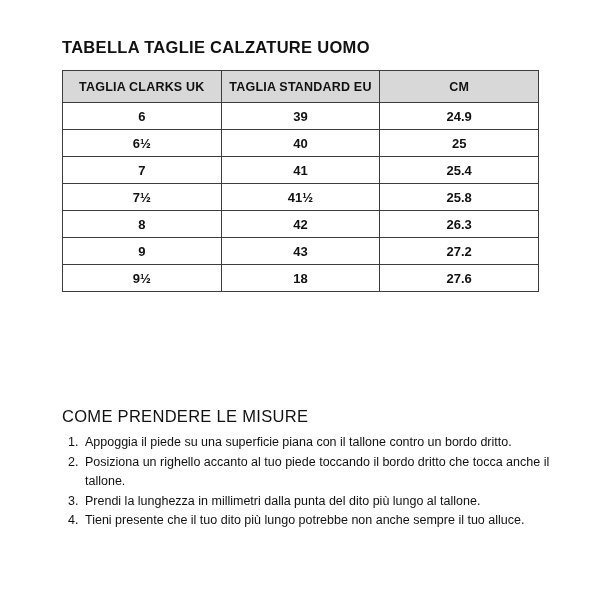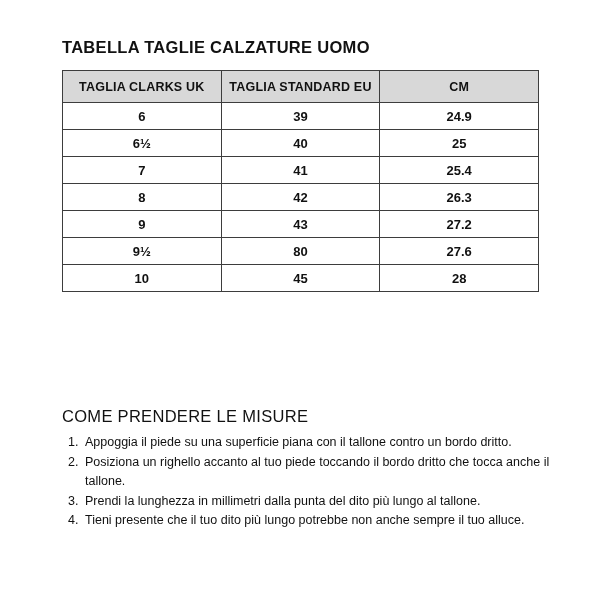--- a/index.html
+++ b/index.html
@@ -117,38 +117,38 @@
         <td>6½</td>
         <td>40</td>
         <td>25</td>
       </tr>
       <tr>
         <td>7</td>
         <td>41</td>
         <td>25.4</td>
       </tr>
       <tr>
+        <td>7½</td>
+        <td>41½</td>
+        <td>25.8</td>
+      </tr>
+      <tr>
         <td>8</td>
         <td>42</td>
         <td>26.3</td>
       </tr>
       <tr>
         <td>9</td>
         <td>43</td>
         <td>27.2</td>
       </tr>
       <tr>
         <td>9½</td>
-        <td>80</td>
+        <td>18</td>
         <td>27.6</td>
-      </tr>
-      <tr>
-        <td>10</td>
-        <td>45</td>
-        <td>28</td>
       </tr>
     </tbody>
   </table>
 
   <h2 class="section-heading">COME PRENDERE LE MISURE</h2>
 
   <ol class="steps">
     <li class="step">
       <span class="step-num">1.</span>
       <span class="step-text">Appoggia il piede su una superficie piana con il tallone contro un bordo dritto.</span>

